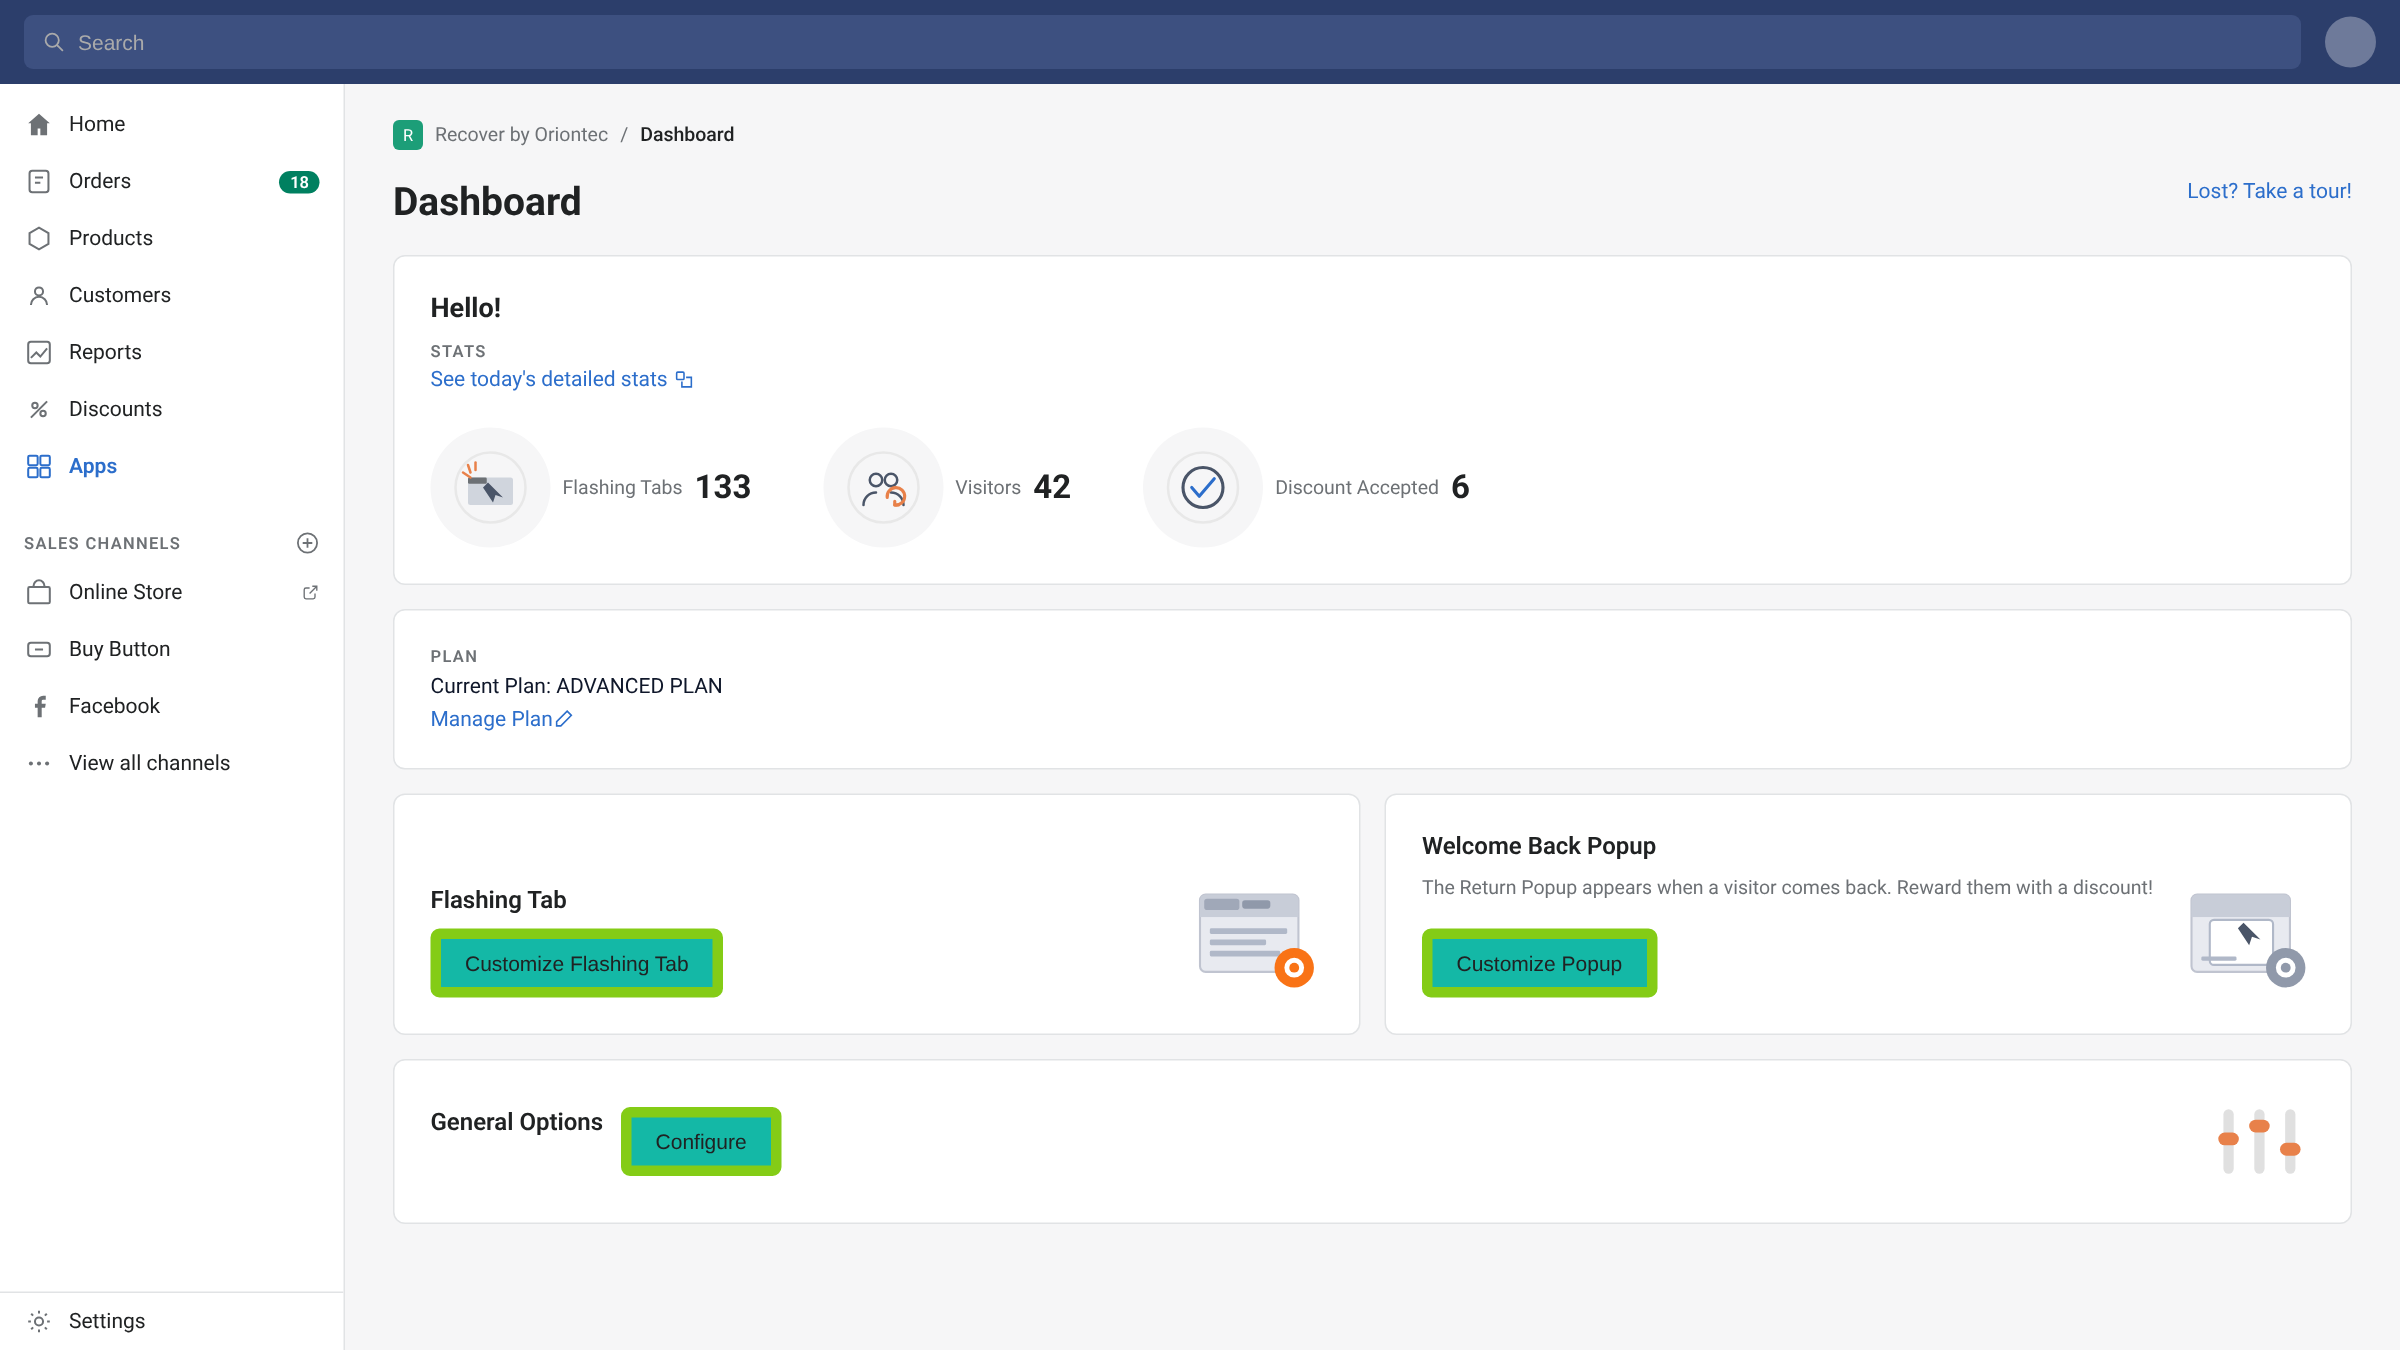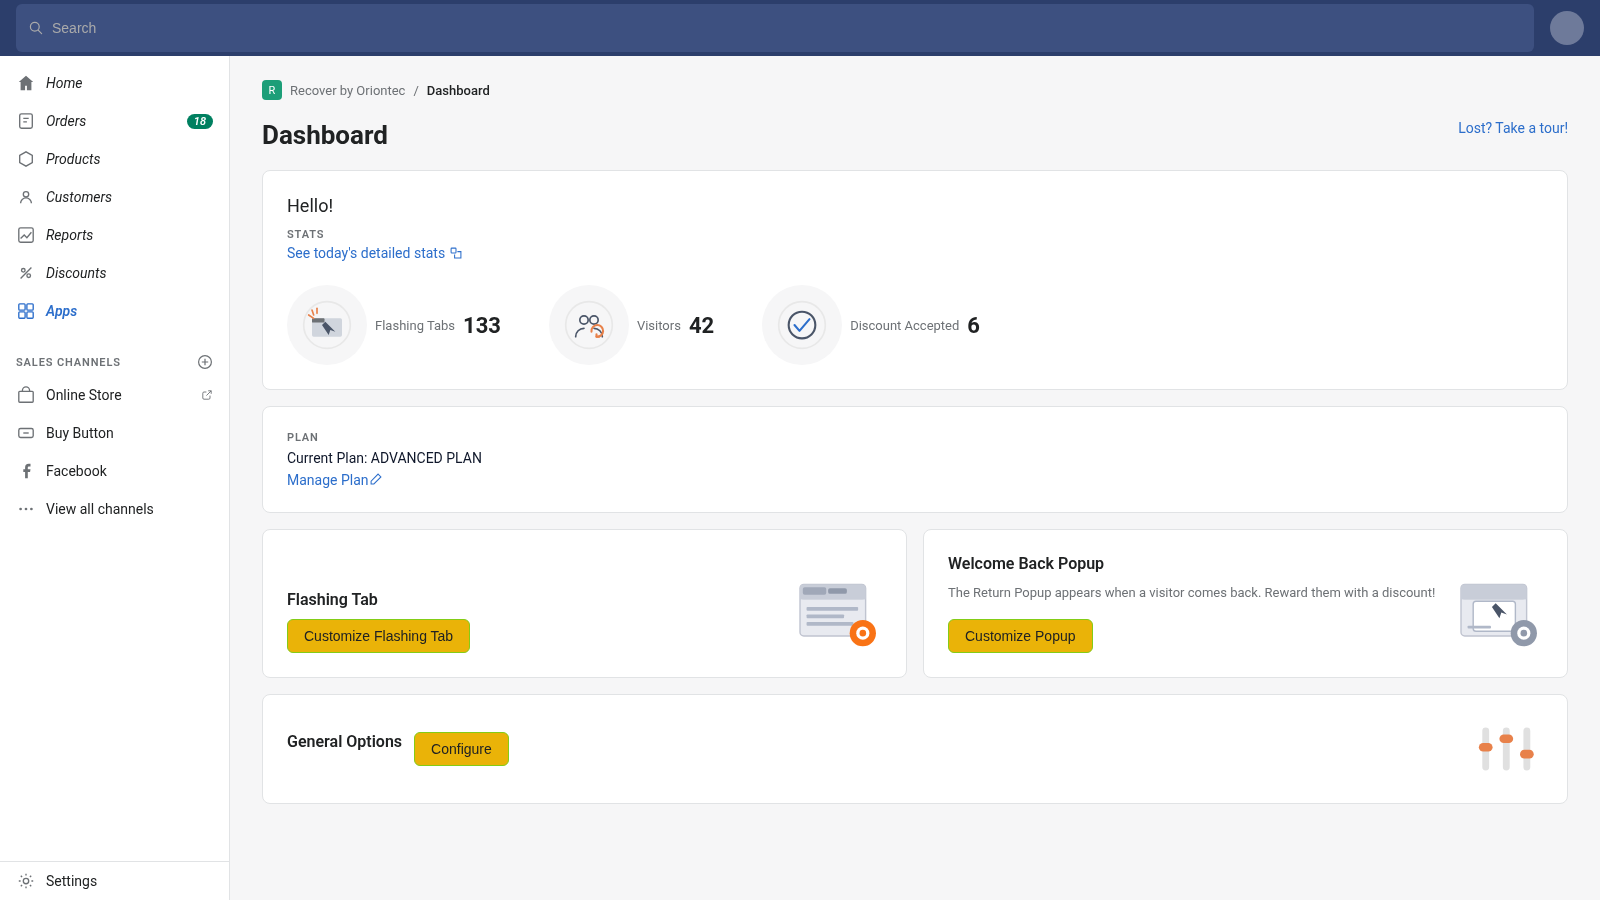--- a/index.html
+++ b/index.html
@@ -12,21 +12,21 @@
       display: flex;
       align-items: center;
       padding: 0 16px;
       flex-shrink: 0;
     }
     .search-bar {
       flex: 1;
       background: #3d5080;
       border: none;
       border-radius: 6px;
-      height: 48px;
+      height: 36px;
       display: flex;
       align-items: center;
       padding: 0 12px;
       gap: 8px;
       margin-right: 16px;
     }
     .search-bar input {
       background: transparent;
       border: none;
       outline: none;
@@ -51,21 +51,21 @@
     
     .sidebar {
       width: 230px;
       background: #fff;
       border-right: 1px solid #e1e3e5;
       display: flex;
       flex-direction: column;
       overflow-y: auto;
       flex-shrink: 0;
     }
-    .nav-section { padding: 8px 0; font-style: italic; }
+    .nav-section { padding: 8px 0; }
     .nav-item {
       display: flex;
       align-items: center;
       gap: 10px;
       padding: 9px 16px;
       cursor: pointer;
       font-size: 14px;
       color: #202223;
       position: relative;
     }
@@ -158,21 +158,21 @@
     }
 
     
     .stats-label {
       font-size: 11px;
       font-weight: 600;
       color: #6d7175;
       letter-spacing: 0.08em;
       margin-bottom: 4px;
     }
-    .hello-text { font-size: 18px; font-weight: 400; color: #202223; margin-bottom: 12px; }
+    .hello-text { font-size: 18px; font-weight: 700; color: #202223; margin-bottom: 12px; }
     .stats-link {
       color: #2c6ecb;
       font-size: 14px;
       cursor: pointer;
       display: flex;
       align-items: center;
       gap: 4px;
       margin-bottom: 24px;
     }
     .stats-grid {
@@ -224,22 +224,22 @@
     }
     .feature-card-content { flex: 1; }
     .feature-card-title { font-size: 16px; font-weight: 600; color: #202223; margin-bottom: 10px; }
     .feature-card-desc { font-size: 13px; color: #6d7175; margin-bottom: 16px; line-height: 1.5; }
     .feature-card-img {
       width: 90px; height: 80px;
       flex-shrink: 0;
       display: flex; align-items: center; justify-content: center;
     }
     .btn-outline {
-      border: 1px solid #84cc16;
-      background: #eab308;
+      border: 7px solid #84cc16;
+      background: #14b8a6;
       color: #202223;
       padding: 8px 16px;
       border-radius: 6px;
       font-size: 14px;
       cursor: pointer;
     }
 
     
     .go-card {
       background: #fff;

